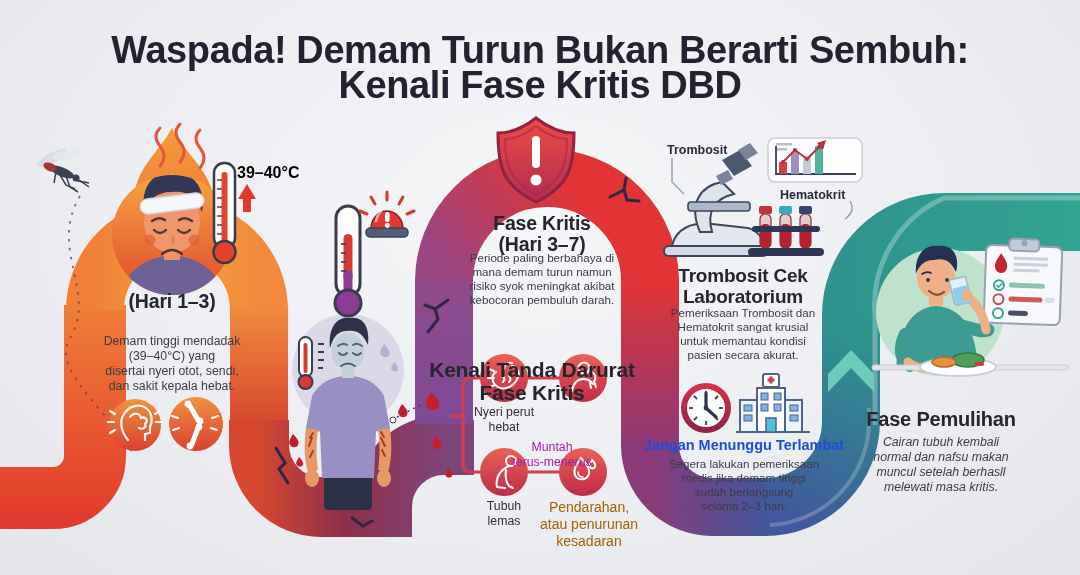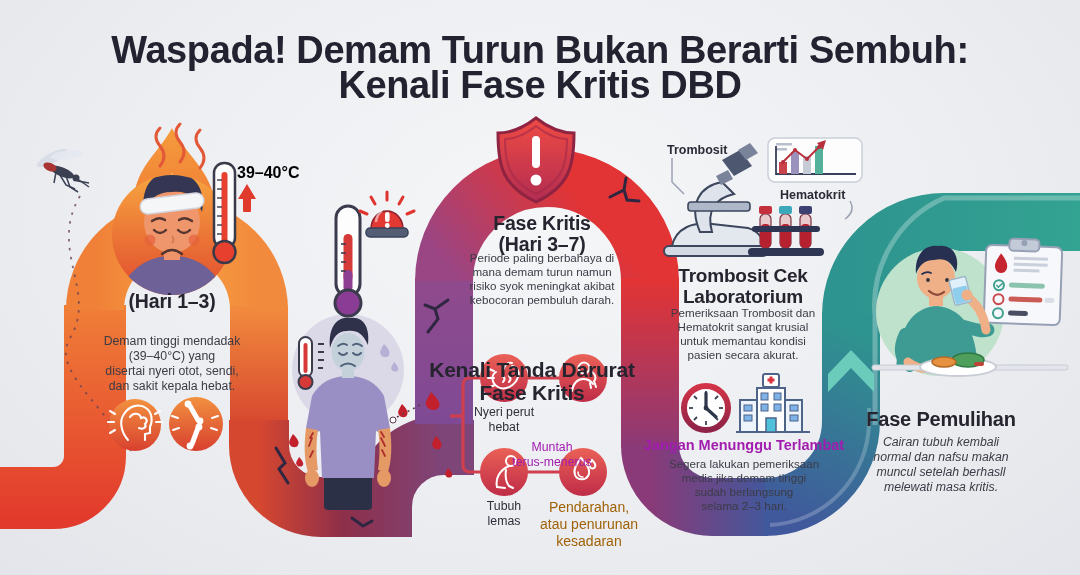--- a/index.html
+++ b/index.html
@@ -531,21 +531,21 @@
   <span class="ln">Trombosit Cek</span>
   <span class="ln">Laboratorium</span>
 </div>
 <div class="abs ctr b" style="left:743px;top:306px;font-size:11.6px;">
   <span class="ln">Pemeriksaan Trombosit dan</span>
   <span class="ln">Hematokrit sangat krusial</span>
   <span class="ln">untuk memantau kondisi</span>
   <span class="ln">pasien secara akurat.</span>
 </div>
 
-<div class="abs ctr" style="left:744px;top:437px;font-size:14.5px;font-weight:800;color:#a21caf;white-space:nowrap;text-align:center;">Jangan Menunggu Terlambat</div>
+<div class="abs ctr" style="left:744px;top:437px;font-size:14.5px;font-weight:800;color:#1d4ed8;white-space:nowrap;text-align:center;">Jangan Menunggu Terlambat</div>
 <div class="abs ctr b" style="left:744px;top:457px;font-size:11.6px;">
   <span class="ln">Segera lakukan pemeriksaan</span>
   <span class="ln">medis jika demam tinggi</span>
   <span class="ln">sudah berlangsung</span>
   <span class="ln">selama 2–3 hari.</span>
 </div>
 
 <div class="abs ctr h" style="left:941px;top:408px;font-size:20px;white-space:nowrap;">Fase Pemulihan</div>
 <div class="abs ctr b" style="left:941px;top:435px;font-size:12.3px;font-style:italic;">
   <span class="ln">Cairan tubuh kembali</span>

